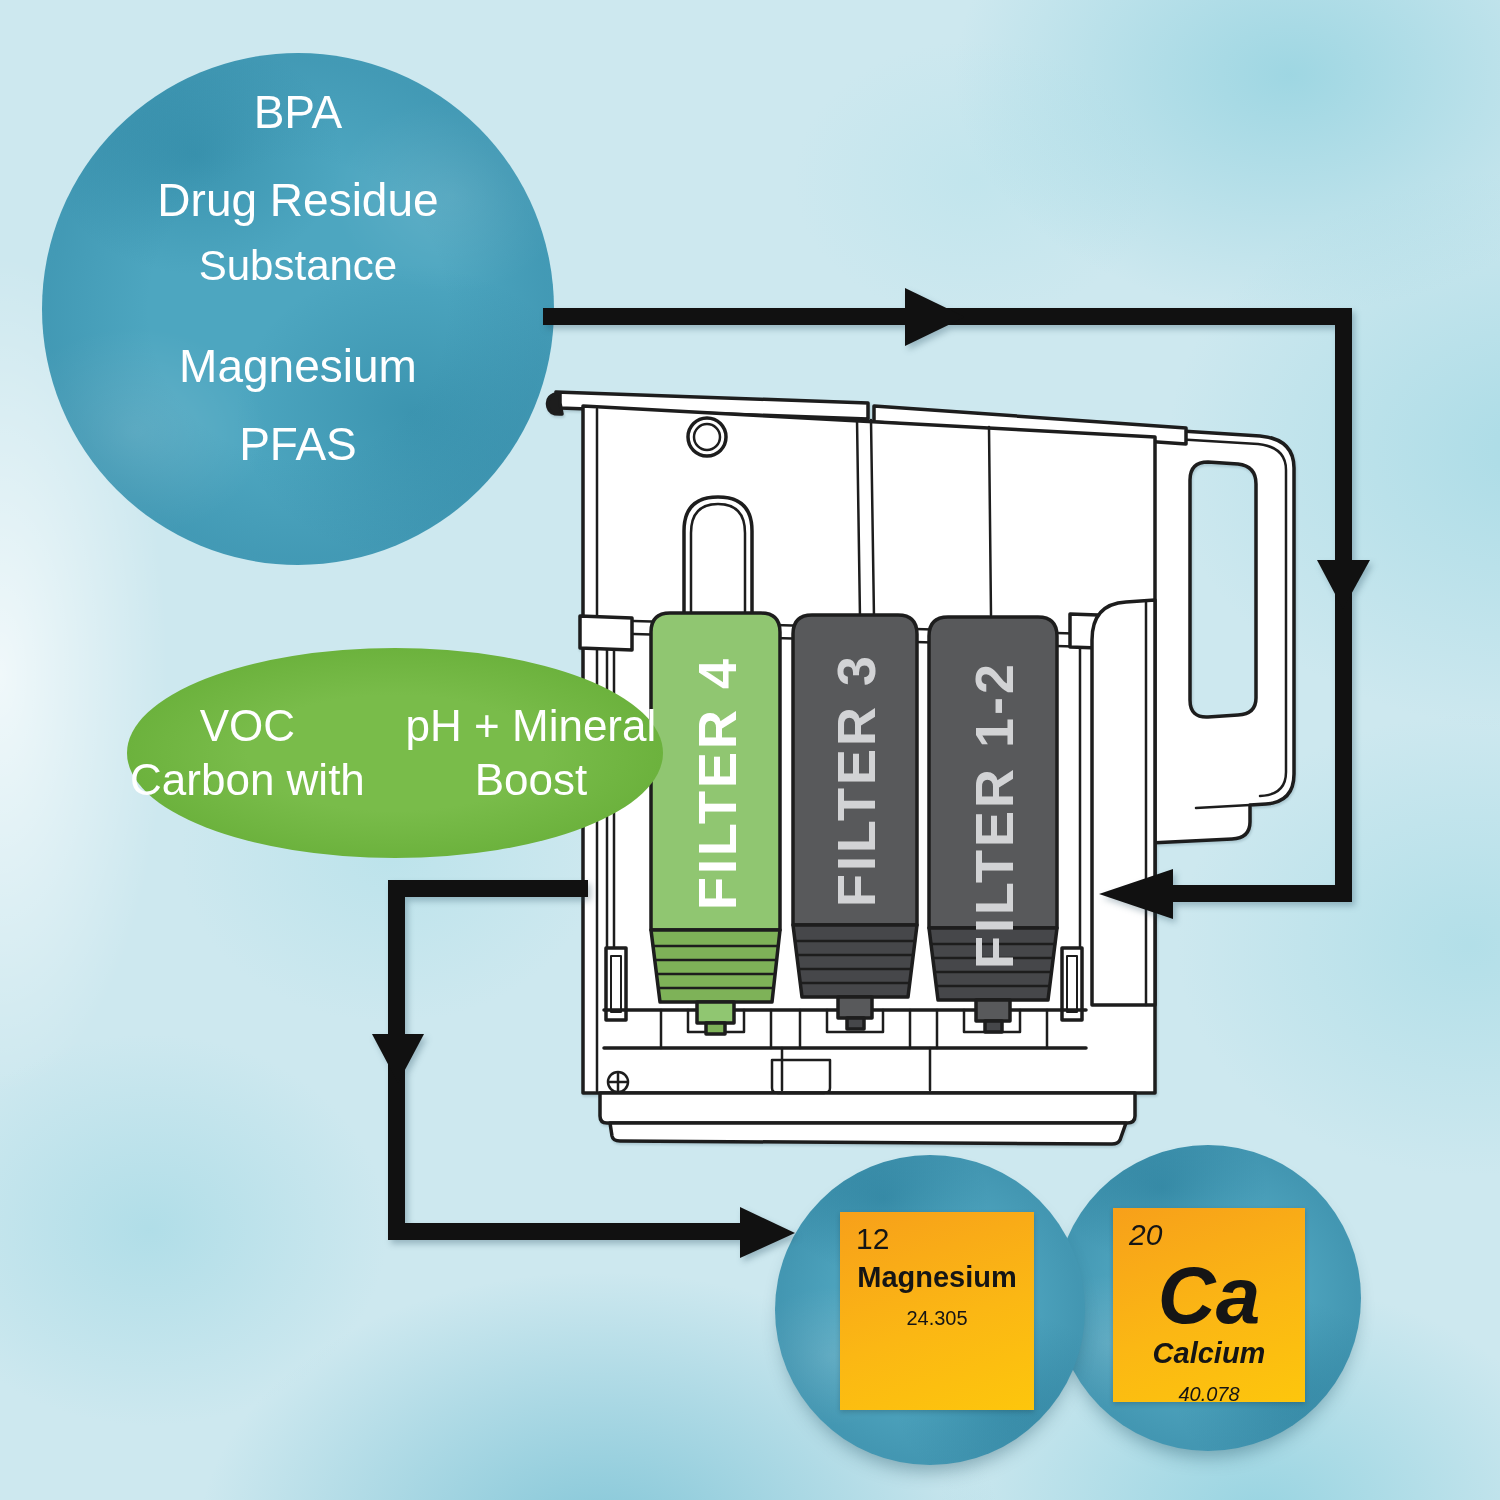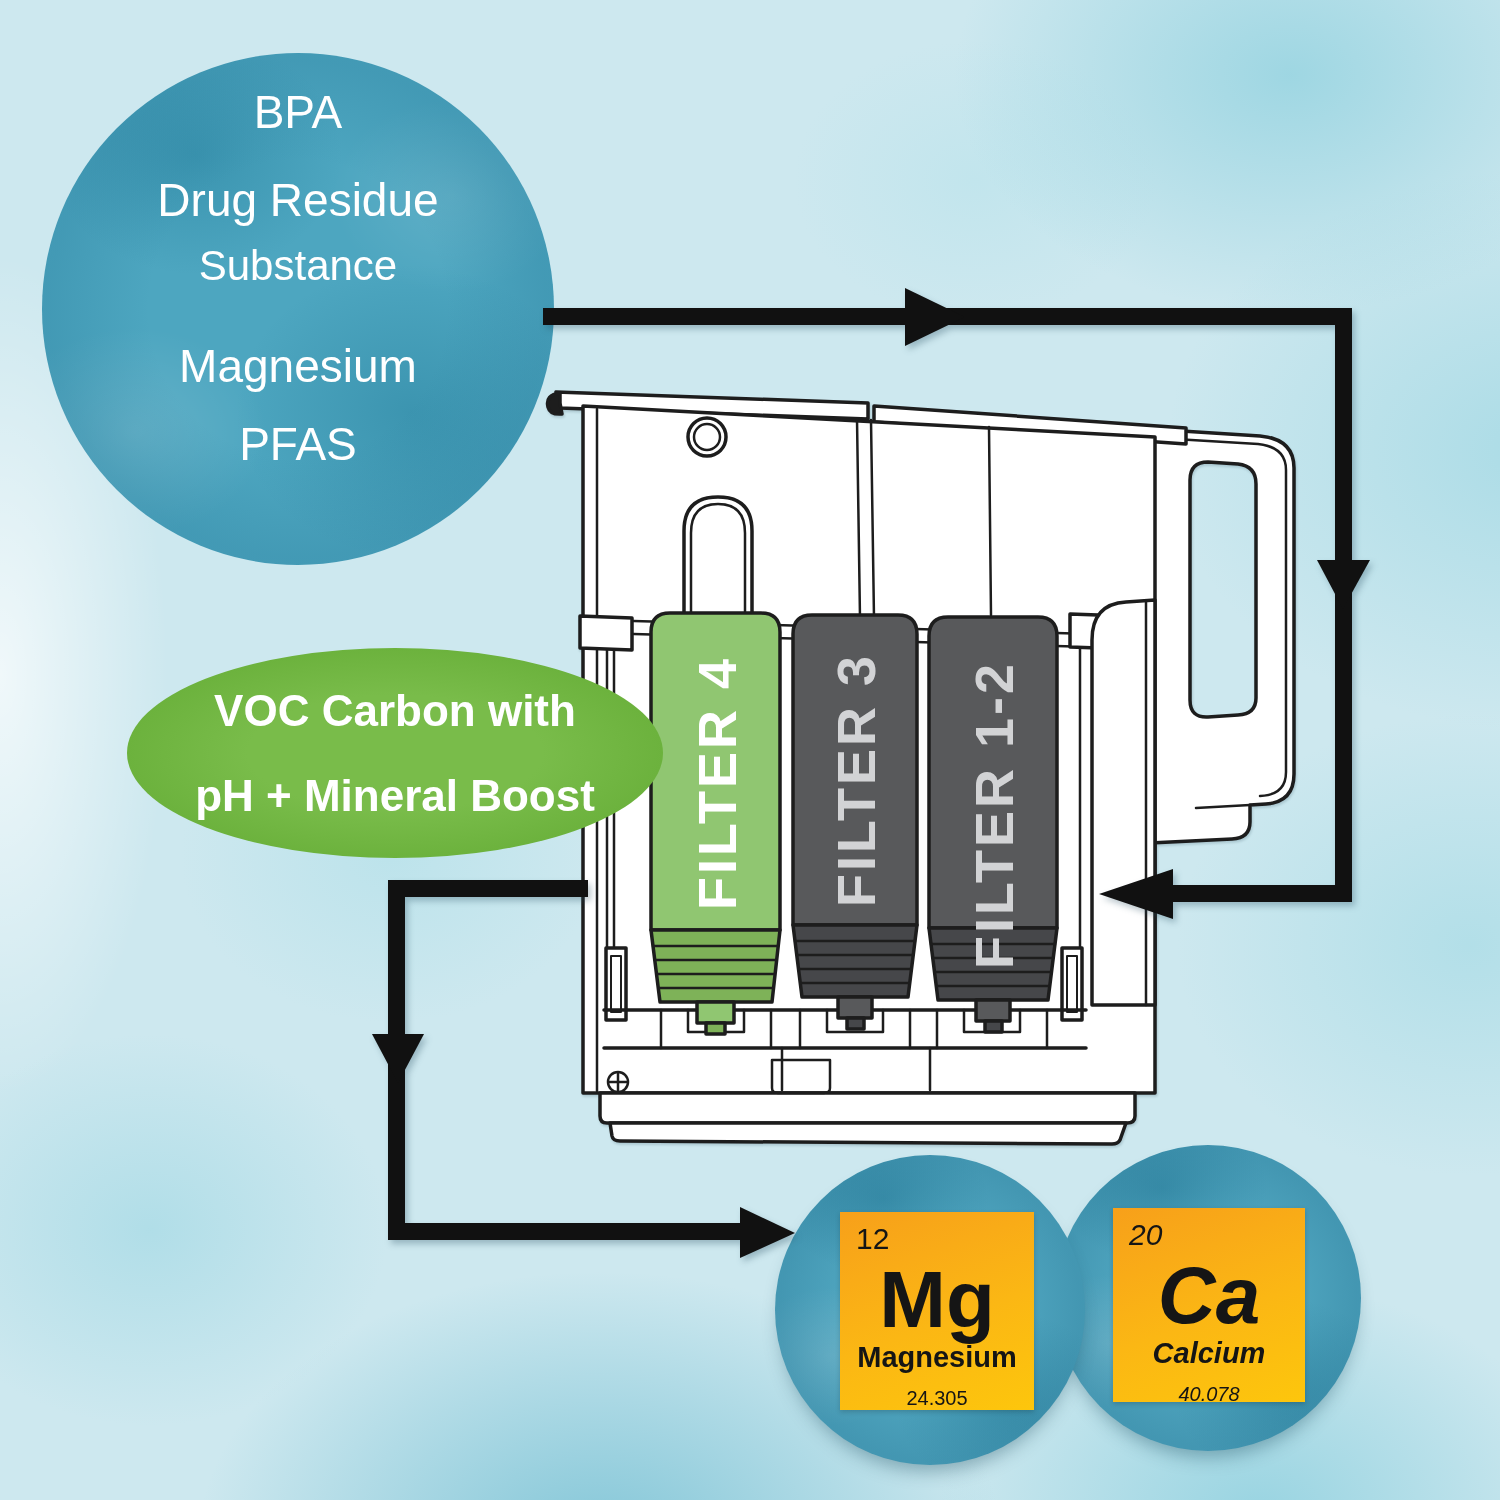--- a/index.html
+++ b/index.html
@@ -31,22 +31,22 @@
       radial-gradient(210px 170px at 30% 20%, rgba(28,118,148,.38), rgba(28,118,148,0) 70%),
       radial-gradient(250px 210px at 72% 70%, rgba(24,112,142,.32), rgba(24,112,142,0) 70%),
       radial-gradient(190px 150px at 18% 74%, rgba(255,255,255,.13), rgba(255,255,255,0) 70%),
       radial-gradient(170px 140px at 80% 28%, rgba(255,255,255,.10), rgba(255,255,255,0) 70%),
       #4DA6C0;}
   .bl{font-size:46px;line-height:1;}
   .bl.m1{margin-top:36px}.bl.m2{margin-top:42px}.bl.m3{margin-top:71px}
   .bl.m4{margin-top:22px;font-size:42px}.bl.m5{margin-top:56px}.bl.m6{margin-top:32px}
 
   .bubble{position:absolute;left:127px;top:648px;width:536px;height:210px;border-radius:50%;
-    display:flex;flex-direction:column;align-items:center;justify-content:center;
-    color:#fff;font-weight:bold;font-size:44px;line-height:54px;text-align:center;
+    display:flex;align-items:center;justify-content:center;
+    color:#fff;font-weight:normal;font-size:44px;line-height:54px;text-align:center;
     background:radial-gradient(closest-side, #79BC4A 55%, #6CB23D 100%);gap:31px;}
 
   .mineral-circle{position:absolute;border-radius:50%;
     box-shadow:0 12px 18px -6px rgba(20,70,90,.38);
     background:
       radial-gradient(closest-side, rgba(255,255,255,0) 55%, rgba(25,100,132,.22) 97%),
       radial-gradient(150px 110px at 35% 14%, rgba(26,110,140,.40), rgba(26,110,140,0) 70%),
       radial-gradient(160px 130px at 75% 80%, rgba(24,108,138,.30), rgba(24,108,138,0) 70%),
       radial-gradient(120px 100px at 18% 65%, rgba(255,255,255,.14), rgba(255,255,255,0) 70%),
       #4FA5BF;}
@@ -166,21 +166,20 @@
         <div class="sym">Ca</div>
         <div class="ename">Calcium</div>
         <div class="mass">40.078</div>
       </div>
     </div>
   </div>
   <div class="mineral-circle mg">
     <div class="tile">
       <div class="num">12</div>
       <div class="col">
-        <div class="sym">Mg</div>
         <div class="ename">Magnesium</div>
         <div class="mass">24.305</div>
       </div>
     </div>
   </div>
 
   <svg class="arrows" viewBox="0 0 1500 1500">
     <g fill="#111111" stroke="none">
       <path d="M543,308 L1352,308 L1352,902 L1165,902 L1165,885 L1335,885 L1335,325 L543,325 Z"></path>
       <path d="M905,288 L905,346 L965,317 Z"></path>

